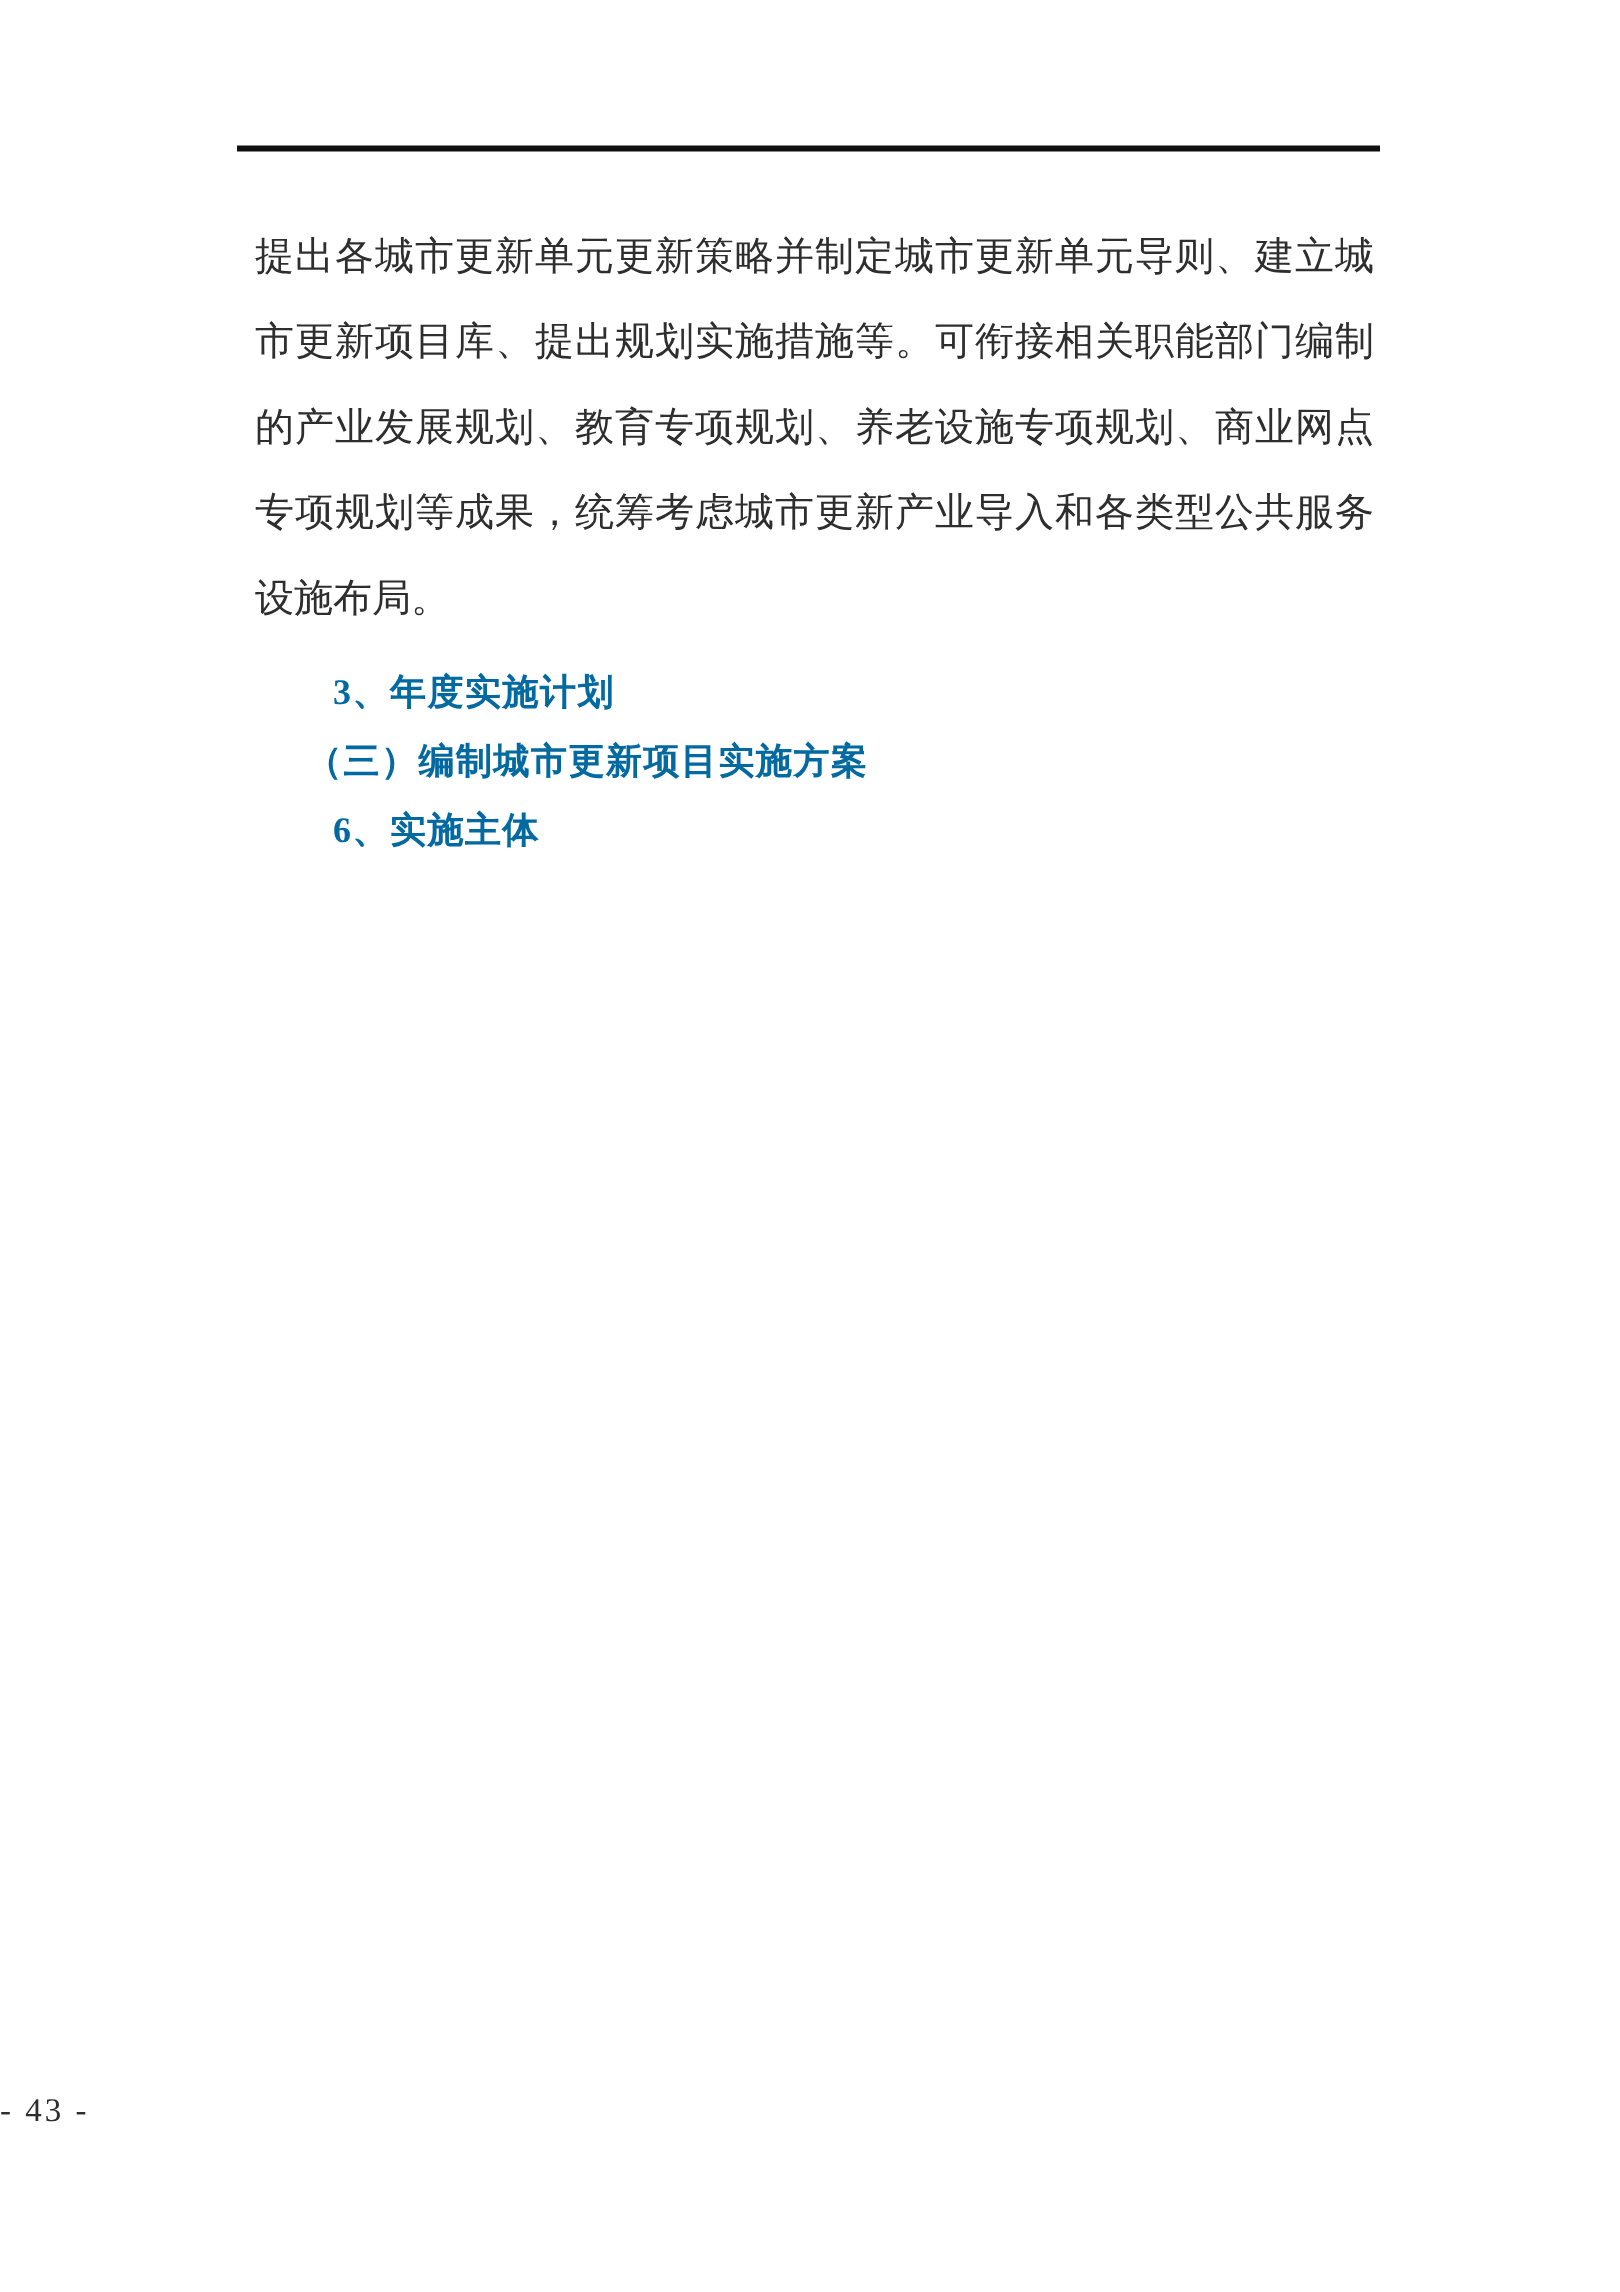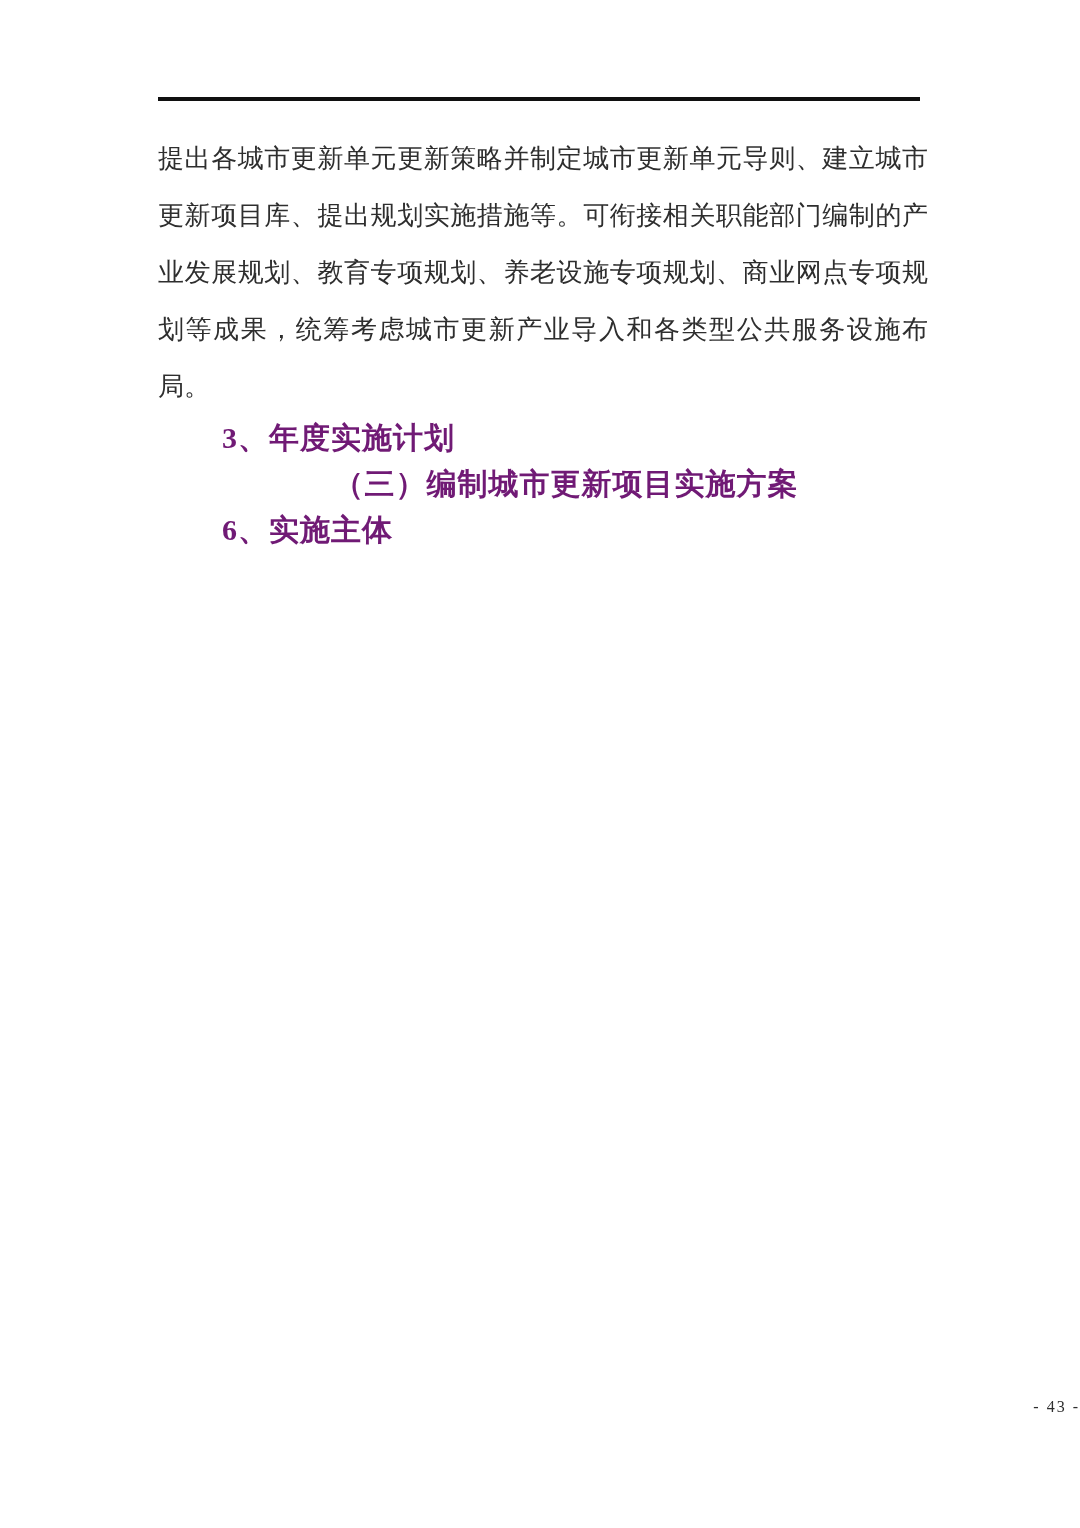--- a/index.html
+++ b/index.html
@@ -24,55 +24,54 @@
     height: 4px;
     background: #101010;
   }
   .content {
     position: absolute;
     left: 158px;
     top: 130px;
     width: 770px;
   }
   .body-para {
-    margin: 0;
+    margin: 12px;
     font-size: 26px;
     line-height: 57px;
     text-align: justify;
     text-justify: inter-ideograph;
     word-break: break-all;
     overflow-wrap: anywhere;
     text-indent: 2em;
     color: #2e2e2e;
   }
   .body-para.no-indent {
     text-indent: 0;
   }
   .heading {
     margin: 0;
     font-weight: bold;
-    color: #701a75;
-    font-size: 30px;
+    color: #0369a1;
+    font-size: 24px;
     line-height: 46px;
     letter-spacing: 1px;
   }
   .heading.num {
     padding-left: 64px;
   }
   .heading.sec {
     padding-left: 46px;
-    text-align: center;
   }
   .footer {
     position: absolute;
     left: 0;
     top: 1392px;
     width: 1080px;
-    text-align: right;
-    font-size: 16px;
+    text-align: left;
+    font-size: 22px;
     line-height: 30px;
     color: #2e2e2e;
     letter-spacing: 2px;
   }
 </style>
 </head>
 <body>
 
 <div class="page">
 

